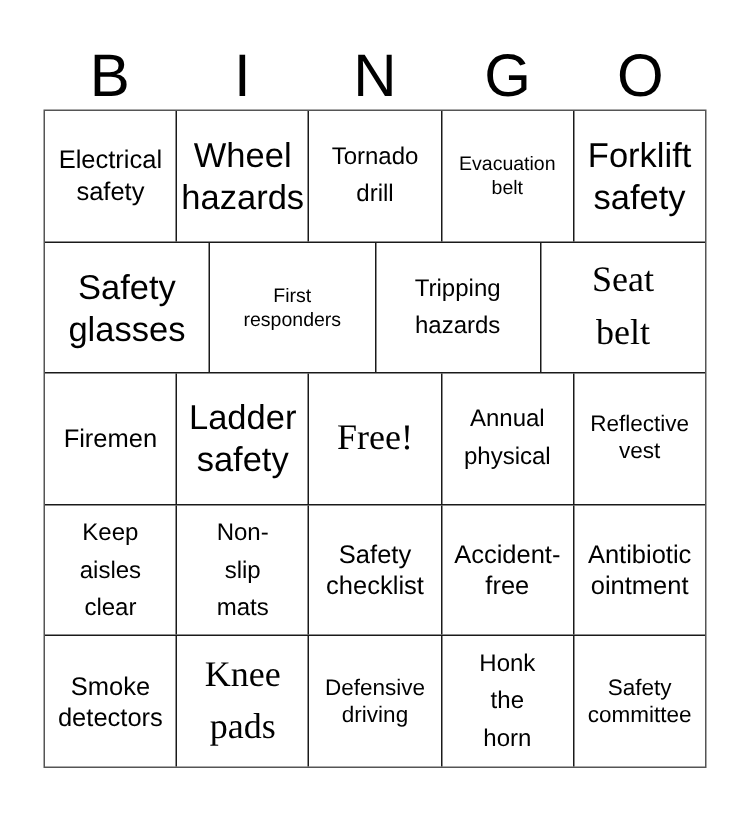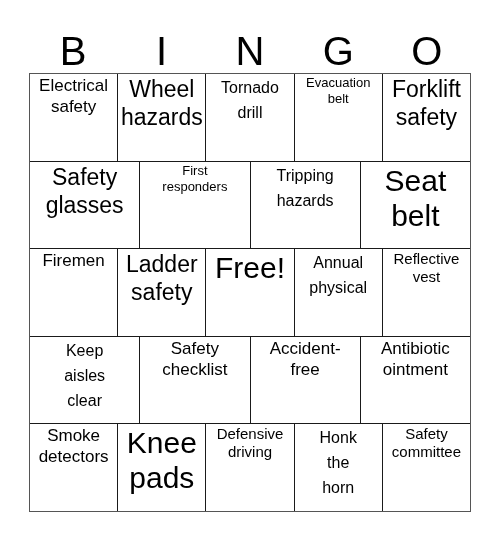--- a/index.html
+++ b/index.html
@@ -63,20 +63,21 @@
     box-sizing: border-box;
   }
   .grid-row:last-child {
     border-bottom: none;
   }
   .cell {
     flex: 1 1 0;
     border-right: 1px solid #1a1a1a;
     box-sizing: border-box;
     display: flex;
+    align-items: center;
     justify-content: center;
     text-align: center;
     padding: 1px 2px;
     overflow: hidden;
   }
   .cell:last-child {
     border-right: none;
   }
   .cell-text {
     display: block;
@@ -84,21 +85,21 @@
     text-align: center;
     white-space: pre-line;
   }
 
   
   .fs-xs  { font-size: 13px; line-height: 16px; }
   .fs-sm  { font-size: 15px; line-height: 18px; }
   .fs-md  { font-size: 17px; line-height: 21px; }
   .fs-lg  { font-size: 16px; line-height: 25px; }
   .fs-xl  { font-size: 23px; line-height: 28px; }
-  .fs-xxl { font-size: 30px; line-height: 35px; }
+  .fs-xxl { font-size: 24px; line-height: 35px; font-family: Liberation Serif, serif; }
 </style>
 </head>
 <body>
 
 <div class="card">
 
   <div class="header-row">
     <div class="header-cell">B</div>
     <div class="header-cell">I</div>
     <div class="header-cell">N</div>
@@ -171,20 +172,25 @@
         </div>
     </div>
 
     <div class="grid-row">
       <div class="cell">
           <span class="cell-text fs-lg">Keep
 aisles
 clear</span>
         </div>
       <div class="cell">
+          <span class="cell-text fs-lg">Non-
+slip
+mats</span>
+        </div>
+      <div class="cell">
           <span class="cell-text fs-md">Safety
 checklist</span>
         </div>
       <div class="cell">
           <span class="cell-text fs-md">Accident-
 free</span>
         </div>
       <div class="cell">
           <span class="cell-text fs-md">Antibiotic
 ointment</span>

